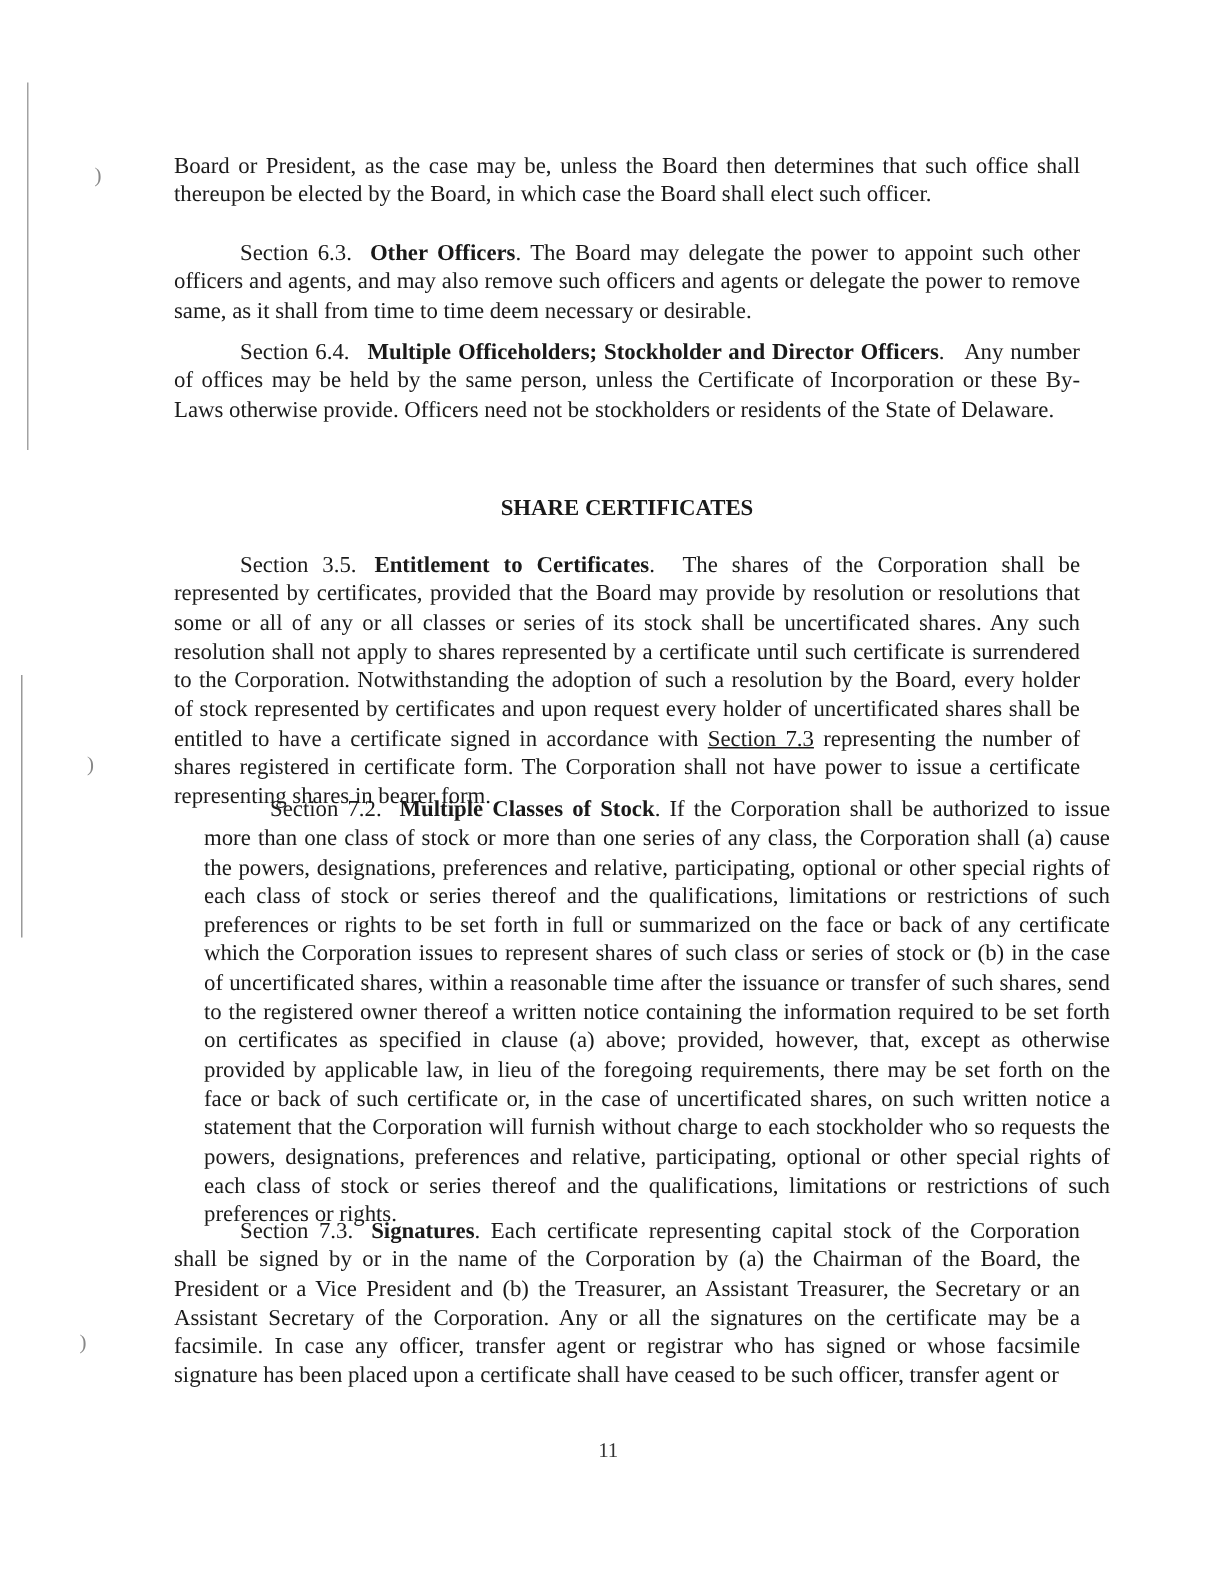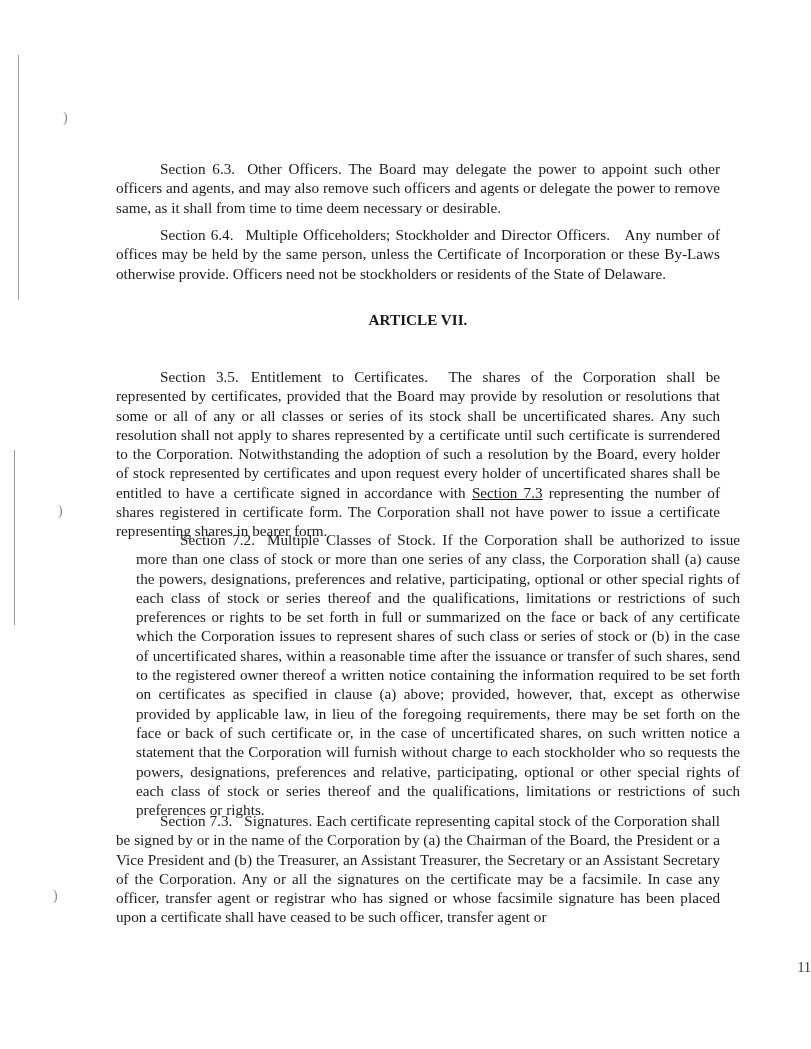--- a/index.html
+++ b/index.html
@@ -11,65 +11,68 @@
     color: #1a1a1a;
   }
   .text-block {
     position: absolute; left: 116px; width: 604px;
     font-size: 15.2px; line-height: 19.3px;
     text-align: justify;
   }
   .text-block p { margin: 0; }
   .indent { display: inline-block; width: 44px; }
   .sec-num { font-weight: normal; }
-  .sec-title { font-weight: normal; }
+  .sec-title { font-weight: bold; }
   .gap { display: inline-block; width: 12px; }
   .u { text-decoration: underline; }
   .heading {
     position: absolute; left: 116px; width: 604px; text-align: center;
     font-weight: bold; font-size: 15.2px; line-height: 19px;
   }
   .page-number {
-    position: absolute; left: 0; width: 811px; top: 960px; text-align: right;
+    position: absolute; left: 0; width: 811px; top: 960px; text-align: center;
     font-size: 14px; color: #333;
   }
   .scan-line {
     position: absolute; width: 1px; background: #555;
   }
   .scan-mark {
     position: absolute; font-size: 14px; color: #888;
   }
 </style>
 </head>
 <body>
 
 <div class="page">
 
   <div class="scan-line" style="left:18px; top:55px; height:245px; opacity:0.55;"></div>
   <div class="scan-line" style="left:14px; top:450px; height:175px; opacity:0.6;"></div>
   <span class="scan-mark" style="left:63px; top:110px;">)</span>
   <span class="scan-mark" style="left:58px; top:503px;">)</span>
   <span class="scan-mark" style="left:53px; top:888px;">)</span>
 
+  <div class="text-block" style="top:101px;">
+    <p>Board or President, as the case may be, unless the Board then determines that such office shall thereupon be elected by the Board, in which case the Board shall elect such officer.</p>
+  </div>
 
   <div class="text-block" style="top:159px;">
     <p>
       <span class="indent"></span><span class="sec-num">Section 6.3.</span><span class="gap"></span><span class="sec-title">Other Officers</span>.
       <span>The Board may delegate the power to appoint such other officers and agents, and may also remove such officers and agents or delegate the power to remove same, as it shall from time to time deem necessary or desirable.</span>
     </p>
   </div>
 
   <div class="text-block" style="top:225px;">
     <p>
       <span class="indent"></span><span class="sec-num">Section 6.4.</span><span class="gap"></span><span class="sec-title">Multiple Officeholders; Stockholder and Director Officers</span>.&nbsp;&nbsp;
       <span>Any number of offices may be held by the same person, unless the Certificate of Incorporation or these By-Laws otherwise provide.  Officers need not be stockholders or residents of the State of Delaware.</span>
     </p>
   </div>
 
-  <div class="heading" style="top:310px;">ARTICLE VII.</div>
+  <div class="heading" style="top:329px;">SHARE CERTIFICATES</div>
 
   <div class="text-block" style="top:367px;">
     <p>
       <span class="indent"></span><span class="sec-num">Section 3.5.</span><span class="gap"></span><span class="sec-title">Entitlement to Certificates</span>.&nbsp;
       <span>The shares of the Corporation shall be represented by certificates, provided that the Board may provide by resolution or resolutions that some or all of any or all classes or series of its stock shall be uncertificated shares.  Any such resolution shall not apply to shares represented by a certificate until such certificate is surrendered to the Corporation.  Notwithstanding the adoption of such a resolution by the Board, every holder of stock represented by certificates and upon request every holder of uncertificated shares shall be entitled to have a certificate signed in accordance with</span>
       <span class="u">Section 7.3</span>
       <span>representing the number of shares registered in certificate form.  The Corporation shall not have power to issue a certificate representing shares in bearer form.</span>
     </p>
   </div>
 

